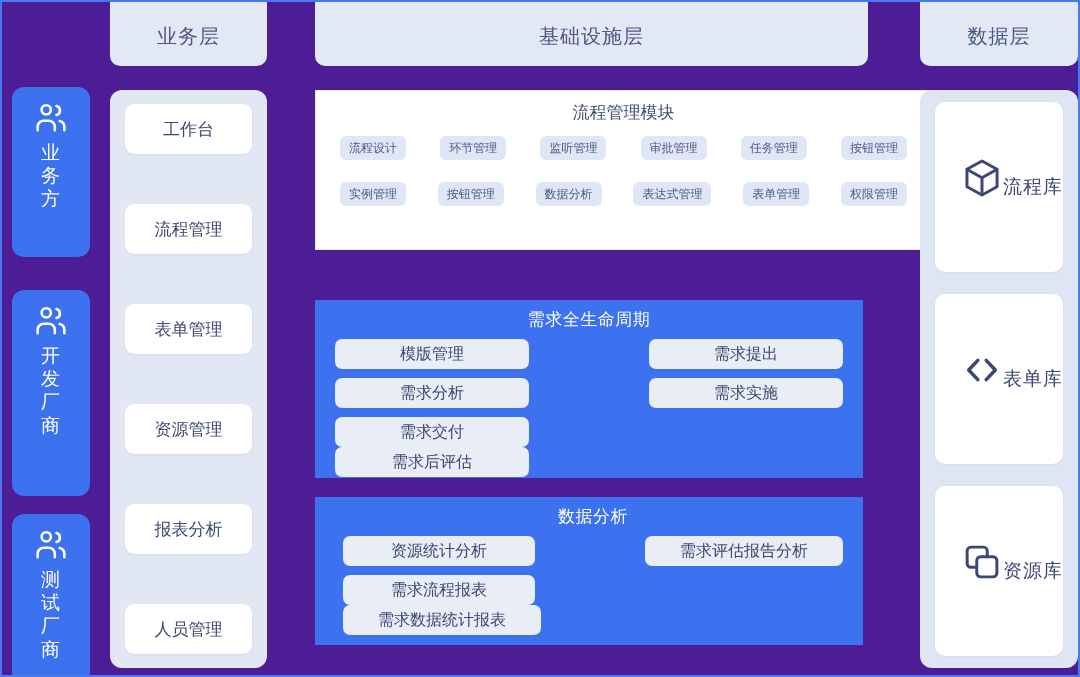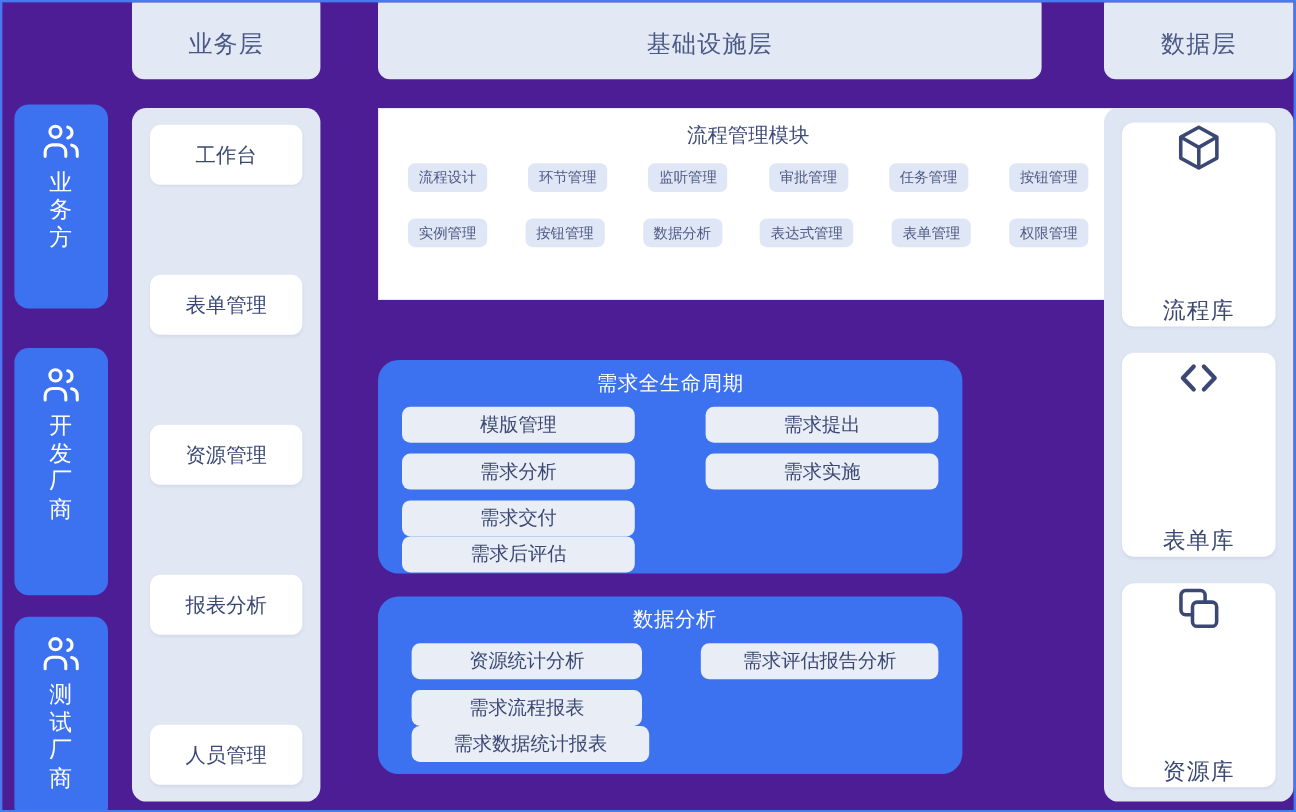--- a/index.html
+++ b/index.html
@@ -131,23 +131,23 @@
     color: #4d5a84;
     padding: 6px 9px;
     white-space: nowrap;
     line-height: 1;
   }
 
   
   .blue-box {
     position: absolute;
     left: 313px;
-    width: 487px;
+    width: 548px;
     background: #3c71ef;
-    border-radius: 17px;
+    border-radius: 0;
     box-sizing: border-box;
     padding: 8px 20px 14px 20px;
   }
   .blue-box .bb-title {
     text-align: center;
     color: #ffffff;
     font-size: 17px;
     margin-bottom: 8px;
     letter-spacing: .5px;
   }
@@ -188,23 +188,23 @@
     justify-content: space-between;
     padding: 12px 0;
     box-sizing: border-box;
   }
   .data-card {
     width: 128px;
     height: 170px;
     background: #ffffff;
     border-radius: 10px;
     display: flex;
-    flex-direction: column;
-    align-items: center;
-    justify-content: space-between;
+    flex-direction: row;
+    align-items: center;
+    justify-content: flex-end;
     box-shadow: 0 1px 3px rgba(80,100,160,.10);
   }
   .data-card .dc-icon { margin-bottom: 14px; color: #3b4873; }
   .data-card .dc-label { font-size: 19px; color: #3b4873; letter-spacing: 1px; }
 </style>
 </head>
 <body>
 
 <div id="canvas">
 
@@ -252,20 +252,23 @@
       </svg>
     </span>
     <span class="vtext">测试厂商</span>
   </div>
 
   <div id="biz-panel">
     <div class="biz-card">
         <span>工作台</span>
       </div>
     <div class="biz-card">
+        <span>流程管理</span>
+      </div>
+    <div class="biz-card">
         <span>表单管理</span>
       </div>
     <div class="biz-card">
         <span>资源管理</span>
       </div>
     <div class="biz-card">
         <span>报表分析</span>
       </div>
     <div class="biz-card">
         <span>人员管理</span>

